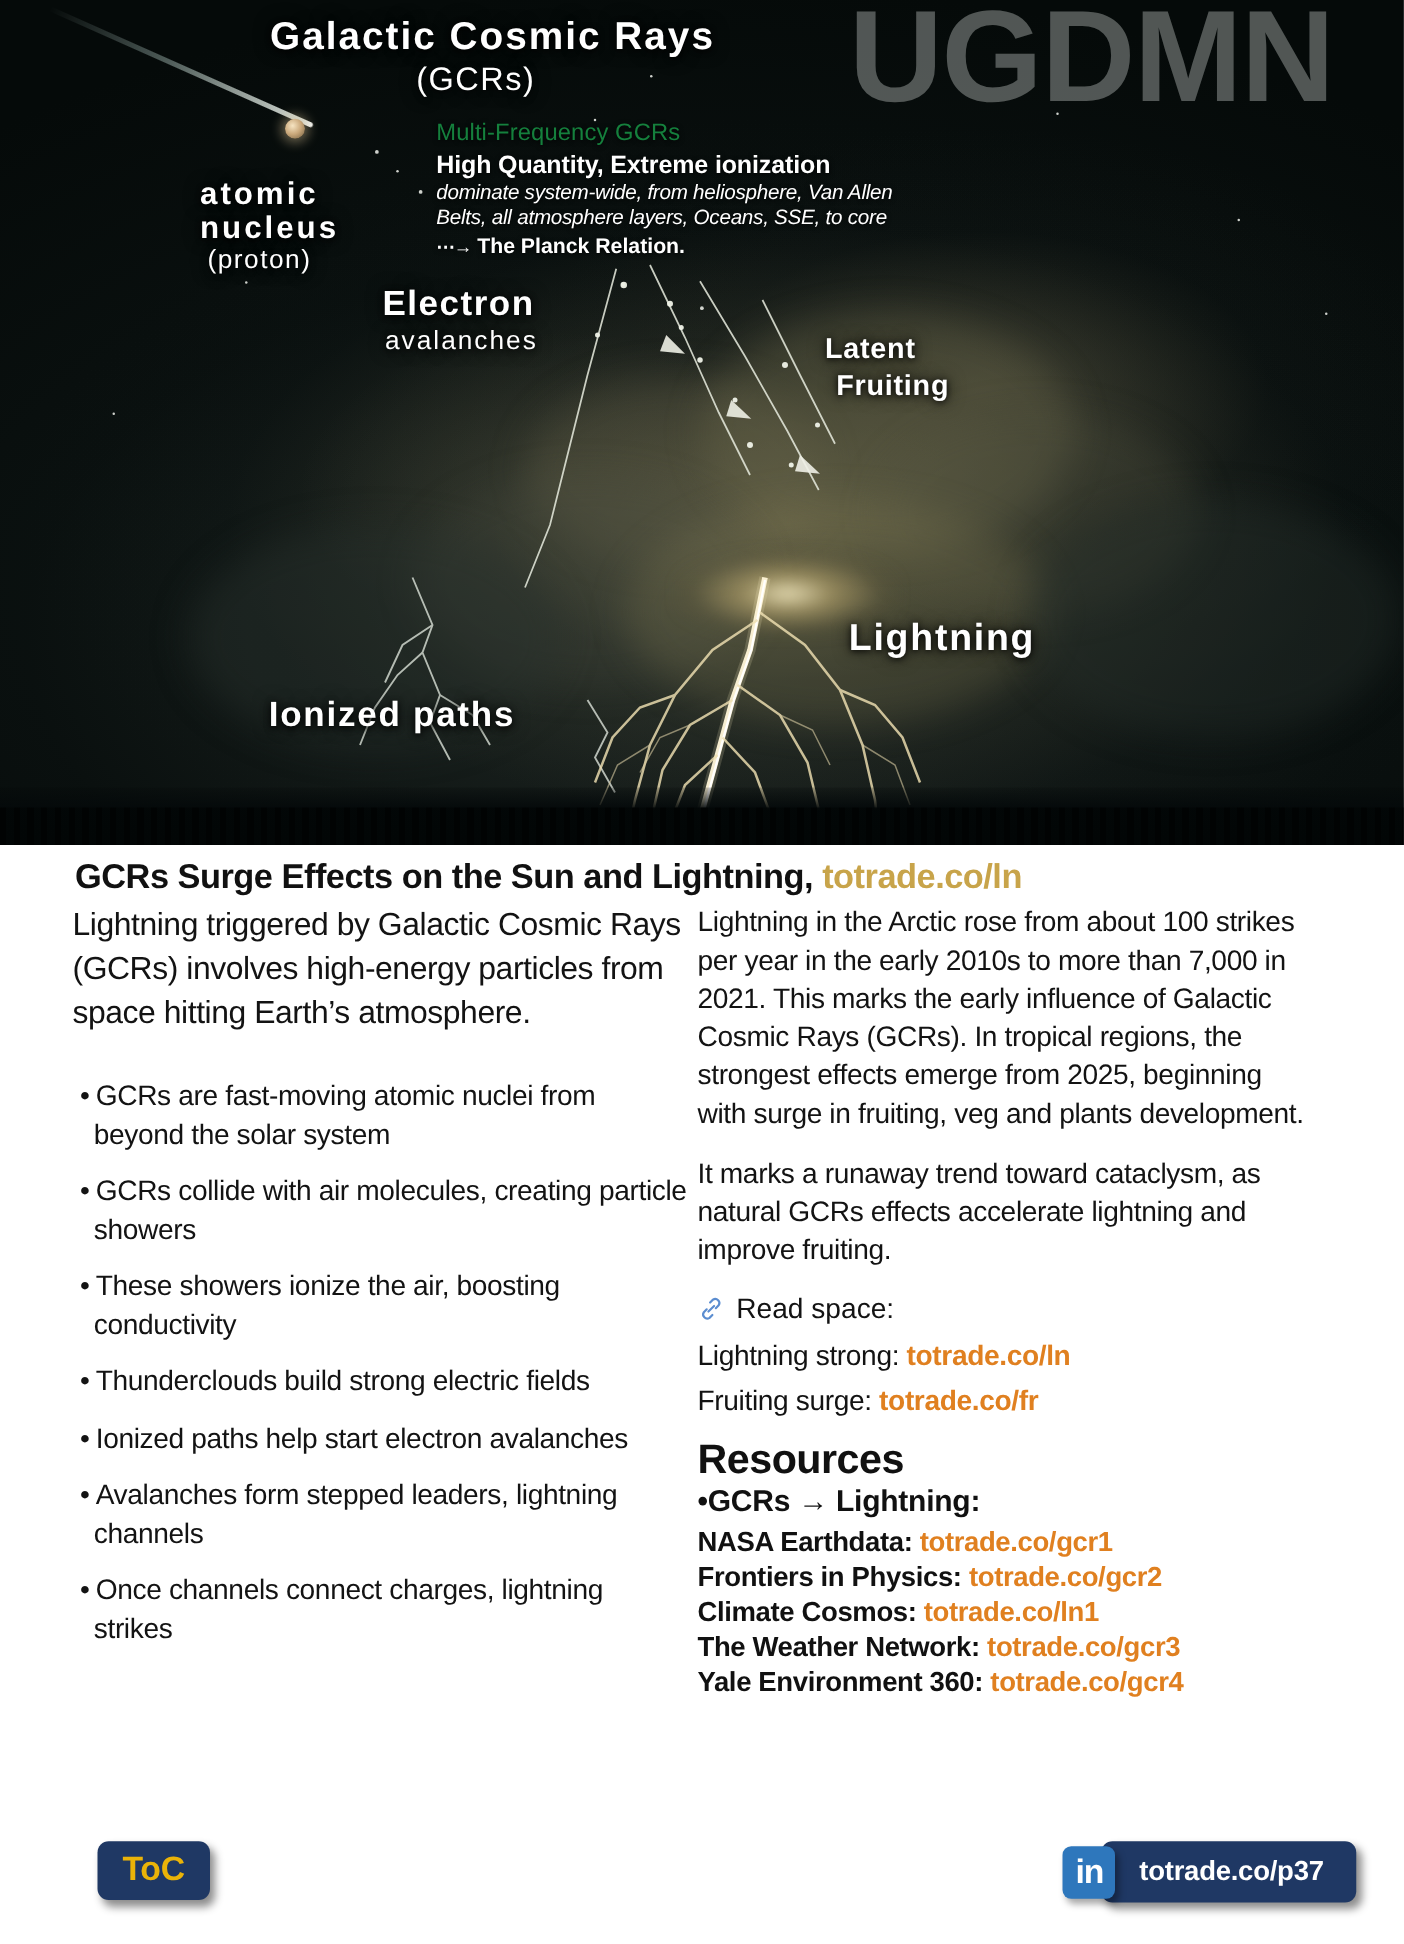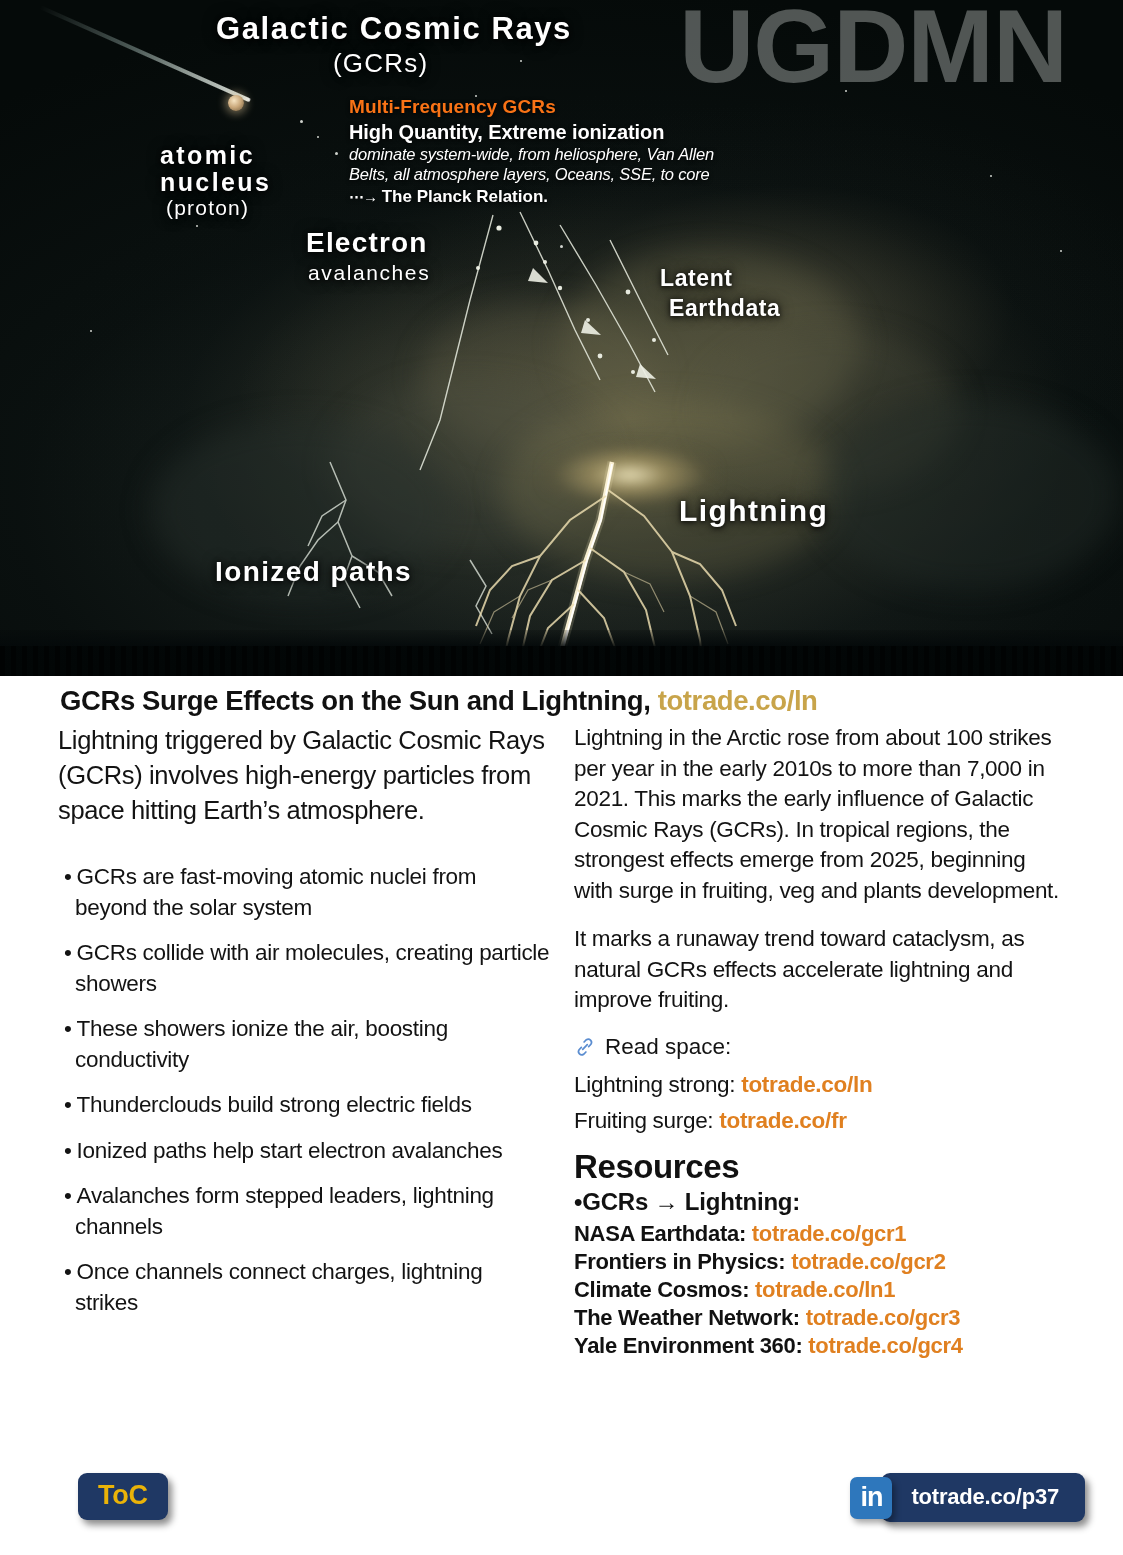--- a/index.html
+++ b/index.html
@@ -131,21 +131,21 @@
     font-size: 30px; font-weight: bold; letter-spacing: 1.4px;
   }
   .lbl-ionized {
     left: 215px; top: 556px;
     font-size: 28px; font-weight: bold; letter-spacing: 1.4px;
   }
 
   
   .mf-block { position: absolute; left: 349px; top: 96px; width: 400px; }
   .mf-title {
-    color: #f97316; font-size: 19px; font-weight: bold;
+    color: #15803d; font-size: 19px; font-weight: normal;
     letter-spacing: 0.1px;
     text-shadow: 0 1px 4px rgba(0,0,0,0.95);
   }
   .mf-bold {
     color: #ffffff; font-size: 20px; font-weight: bold;
     margin-top: 3px; letter-spacing: -0.1px;
     text-shadow: 0 1px 4px rgba(0,0,0,0.95);
   }
   .mf-ital {
     color: #ffffff; font-size: 16.5px; font-style: italic;
@@ -182,21 +182,21 @@
     color: #111111;
     letter-spacing: -0.4px;
     white-space: nowrap;
   }
   .headline .gold { color: #c8a44a; }
 
   .cols {
     display: flex;
     margin: 6px 0 0 0;
     padding: 0 32px 0 58px;
-    gap: 24px;
+    gap: 8px;
   }
   .col-l { width: 492px; flex: 0 0 492px; }
   .col-r { width: 495px; flex: 0 0 495px; }
 
   .lead {
     font-size: 25.5px;
     line-height: 35px;
     color: #131313;
     letter-spacing: -0.35px;
     margin: 0 0 34px 0;
@@ -407,21 +407,21 @@
     <span>atomic</span><br>
     <span>nucleus</span>
   </div>
   <div class="lbl lbl-proton">(proton)</div>
 
   <div class="lbl lbl-electron">Electron</div>
   <div class="lbl lbl-avalanches">avalanches</div>
 
   <div class="lbl lbl-latent">
     <span class="l1">Latent</span>
-    <span class="l2">Earthdata</span>
+    <span class="l2">Fruiting</span>
   </div>
 
   <div class="lbl lbl-lightning">Lightning</div>
   <div class="lbl lbl-ionized">Ionized paths</div>
 
   <div class="mf-block">
     <div class="mf-title">Multi-Frequency GCRs</div>
     <div class="mf-bold">High Quantity, Extreme ionization</div>
     <div class="mf-ital">dominate system-wide, from heliosphere, Van Allen</div>
     <div class="mf-ital">Belts,  all atmosphere layers, Oceans, SSE, to core</div>

